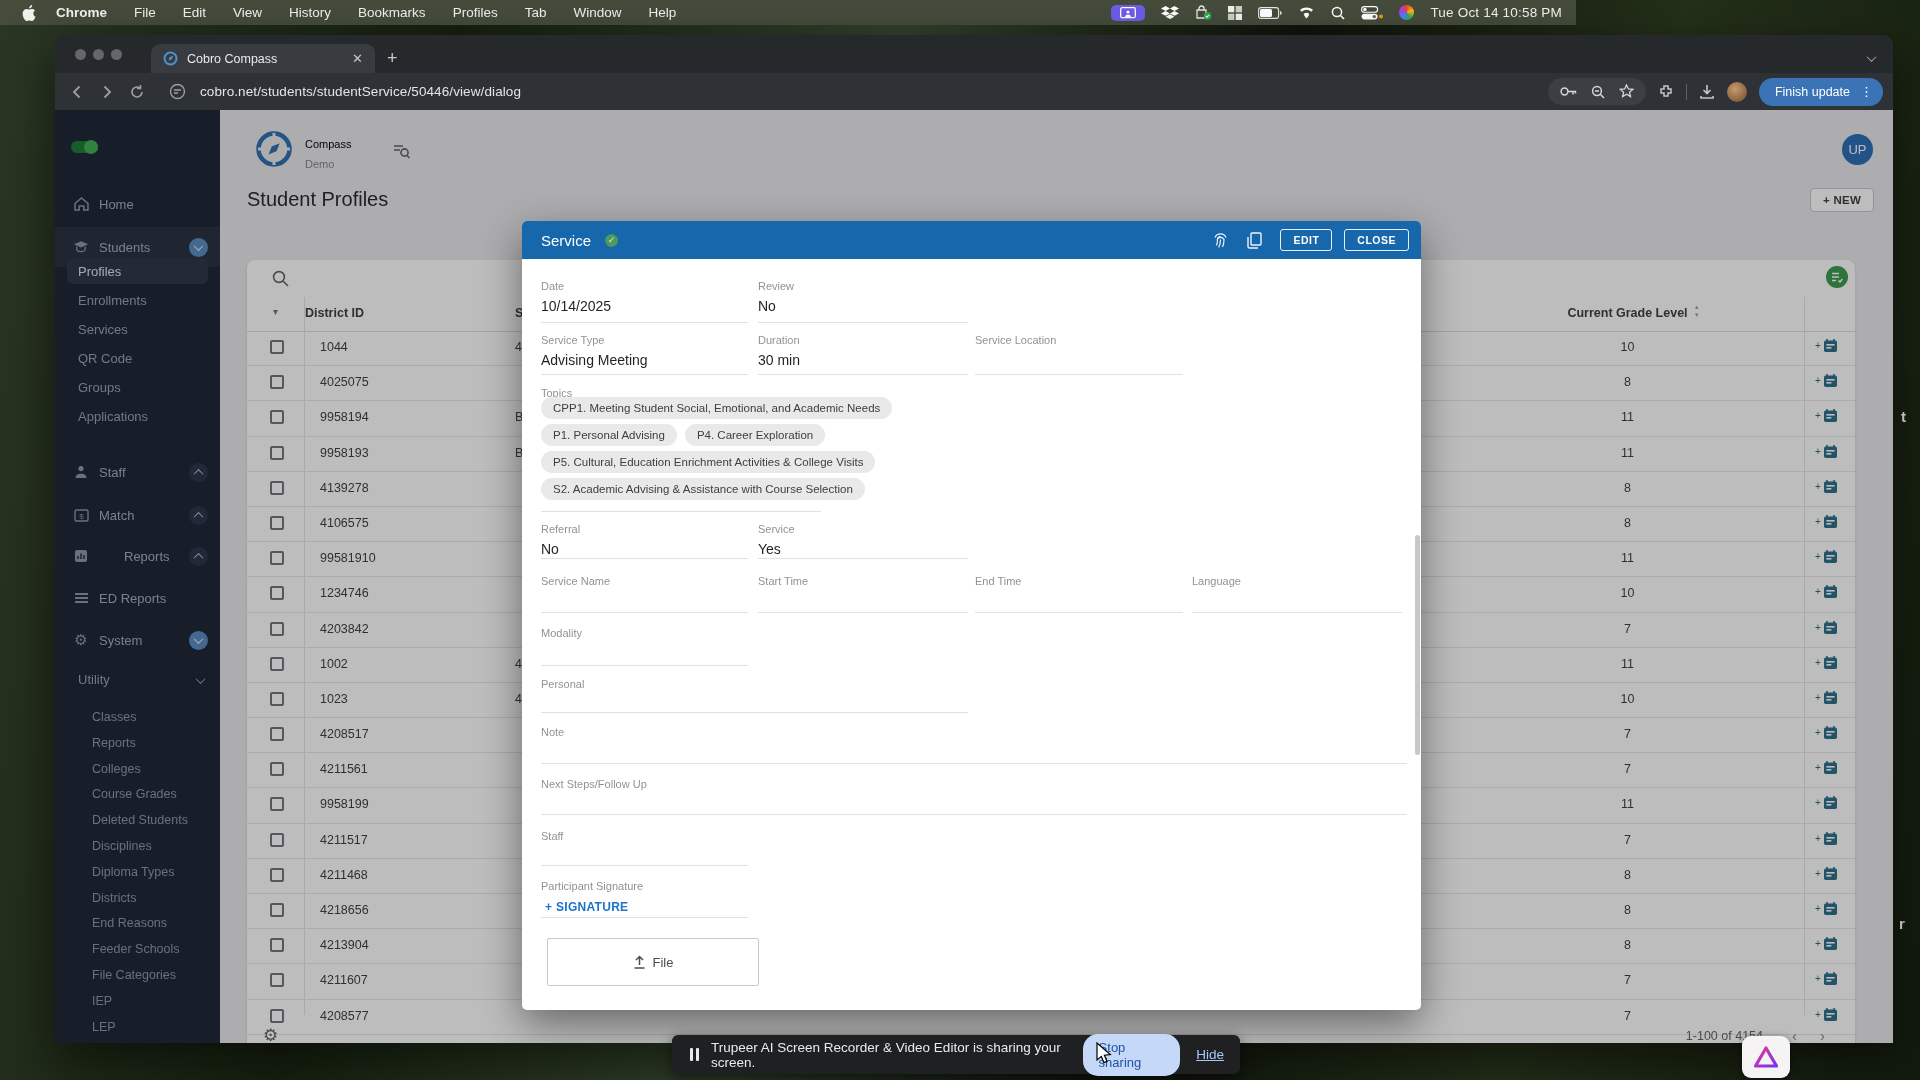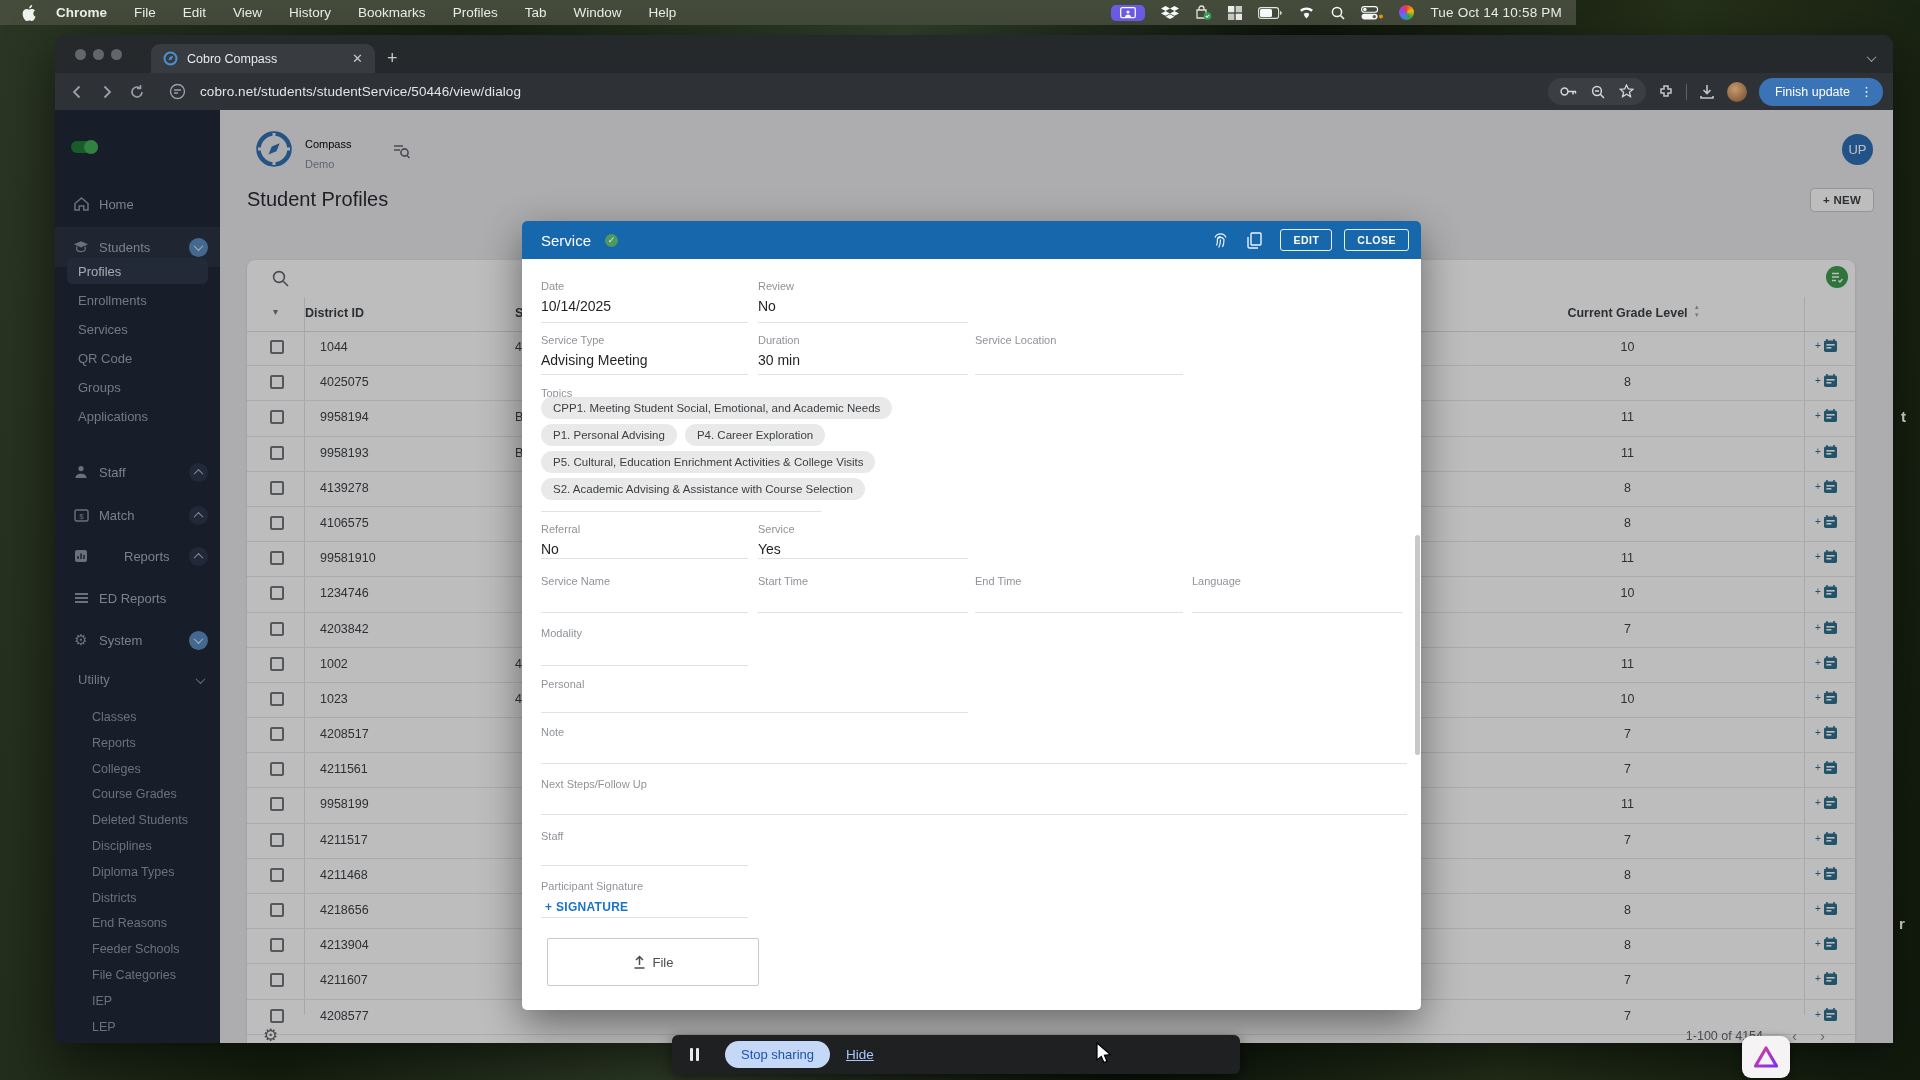--- a/index.html
+++ b/index.html
@@ -869,20 +869,21 @@
         <div class="dscroll"></div>
       </div>
     </div>
   </div>
 
   <div class="sharebar">
     <span class="pausebars">
         <i></i>
         <i></i>
       </span>
+    <span>Trupeer AI Screen Recorder &amp; Video Editor is sharing your screen.</span>
     <span class="stopbtn">Stop sharing</span>
     <span class="hide">Hide</span>
   </div>
 
   <div class="widget">
     <svg width="26" height="24" viewBox="0 0 26 24">
       <defs>
           <linearGradient id="tg" x1="0" y1="0" x2="1" y2="1">
             <stop offset="0" stop-color="#e23c8f"></stop>
             <stop offset="1" stop-color="#7b2ff7"></stop>

